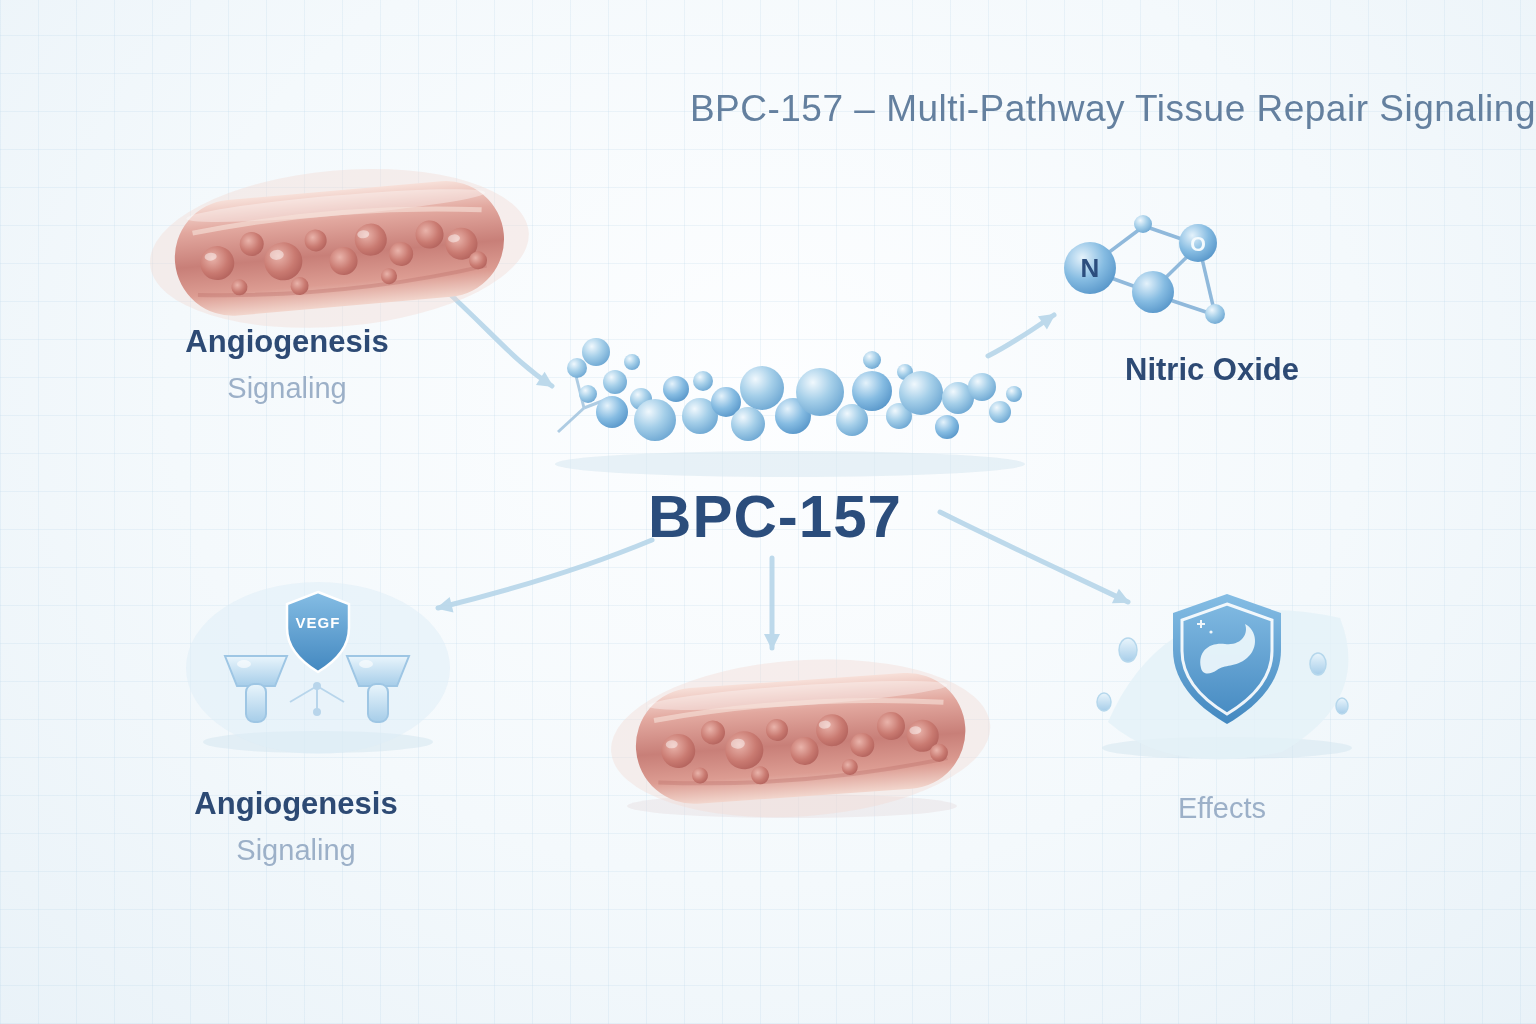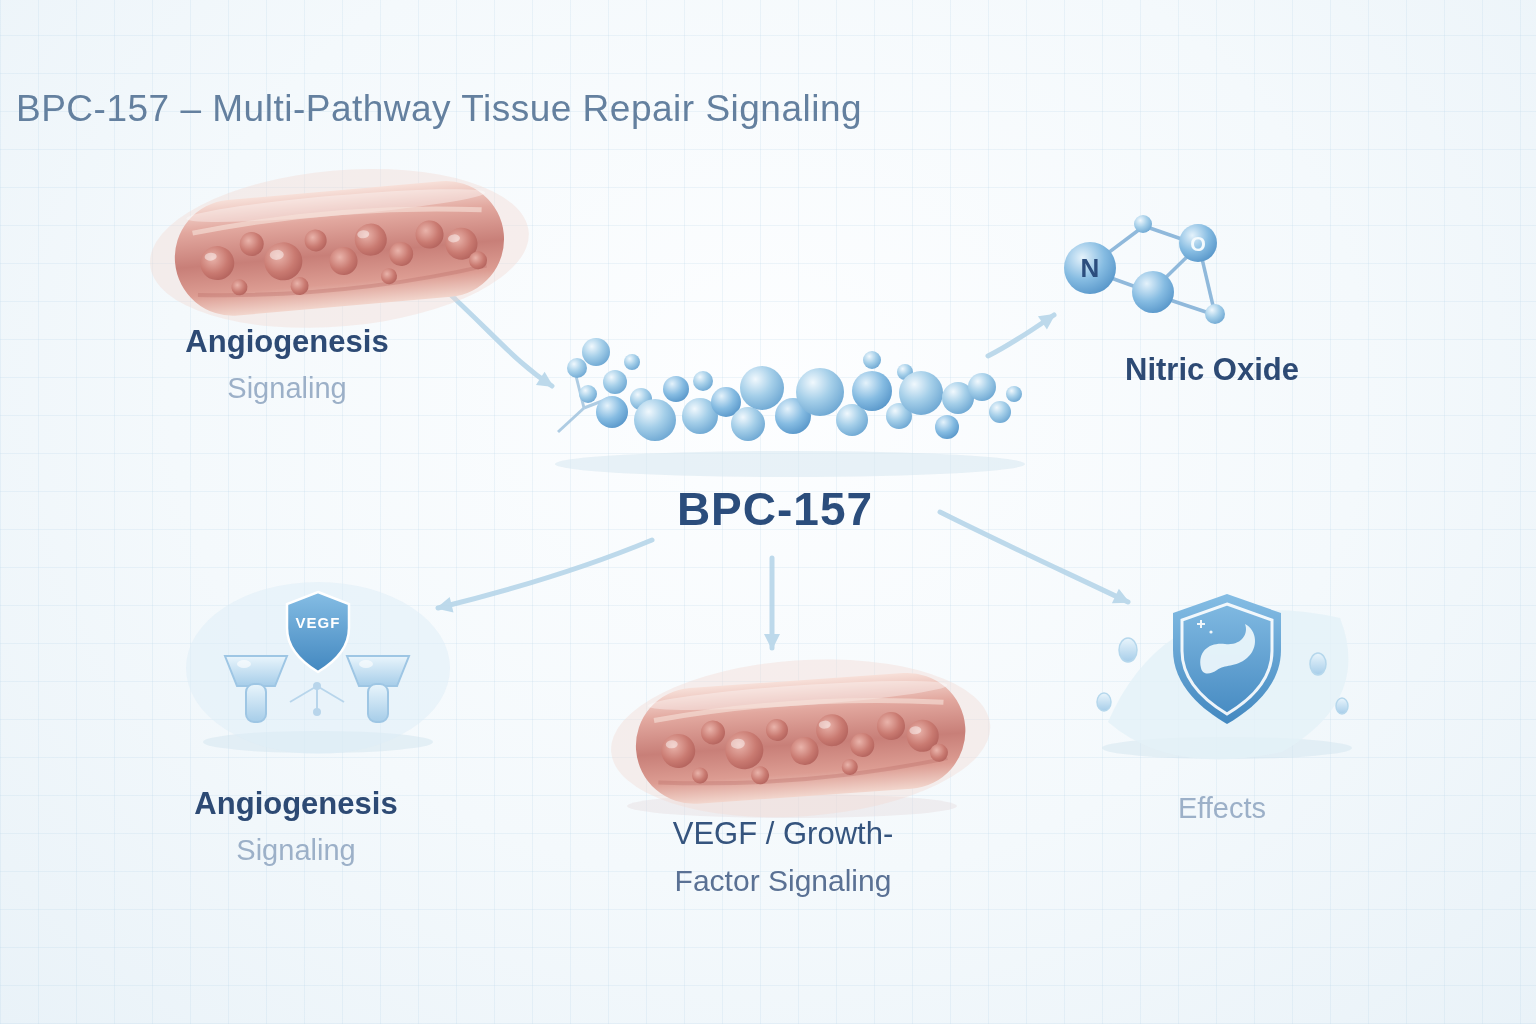--- a/index.html
+++ b/index.html
@@ -9,32 +9,32 @@
     position:relative; width:1536px; height:1024px;
     background:
       repeating-linear-gradient(0deg,  rgba(176,208,230,.20) 0 1px, transparent 1px 38px),
       repeating-linear-gradient(90deg, rgba(176,208,230,.20) 0 1px, transparent 1px 38px),
       radial-gradient(ellipse at 50% 38%, #fdfeff 0%, #f4f9fc 55%, #e9f2f8 100%);
   }
   .art { position:absolute; inset:0; width:1536px; height:1024px; }
   svg { font-family:"Liberation Sans", sans-serif; }
 
   .title {
-    position:absolute; top:88px; left:16px; right:0;
-    text-align:left; font-size:37px; font-weight:400;
+    position:absolute; top:88px; left:4px; right:0;
+    text-align:right; font-size:37px; font-weight:400;
     color:#64809f; letter-spacing:.5px;
   }
   .node-label { position:absolute; transform:translateX(-50%); text-align:center; line-height:1.55; white-space:nowrap; }
   .node-title { font-size:31px; font-weight:700; color:#2d4a74; }
   .node-title.medium { font-weight:400; color:#35547e; }
   .node-sub   { font-size:29px; font-weight:400; color:#9cb0c8; }
   .node-sub.darker { color:#5a7194; font-size:30px; }
   .bpc-label {
     position:absolute; left:775px; top:482px; transform:translateX(-50%);
-    font-size:46px; font-weight:700; color:#2b4d7c; letter-spacing:1px; white-space:nowrap;
+    font-size:60px; font-weight:700; color:#2b4d7c; letter-spacing:1px; white-space:nowrap;
   }
 </style>
 </head>
 <body>
 
 <div class="canvas">
 
   <svg class="art" viewBox="0 0 1536 1024">
     <defs>
       <linearGradient id="vesselGrad" x1="0" y1="0" x2="0" y2="1">
@@ -230,22 +230,18 @@
     <div class="node-title">Nitric Oxide</div>
   </div>
 
   <div class="bpc-label">BPC-157</div>
 
   <div class="node-label" style="left:296px; top:780px;">
     <div class="node-title">Angiogenesis</div>
     <div class="node-sub">Signaling</div>
   </div>
 
-  <div class="node-label" style="left:783px; top:810px;">
-    <div class="node-title medium">VEGF / Growth-</div>
-    <div class="node-sub darker">Factor Signaling</div>
-  </div>
 
   <div class="node-label" style="left:1222px; top:786px;">
     <div class="node-sub">Effects</div>
   </div>
 
 </div>
 
 </body></html>

